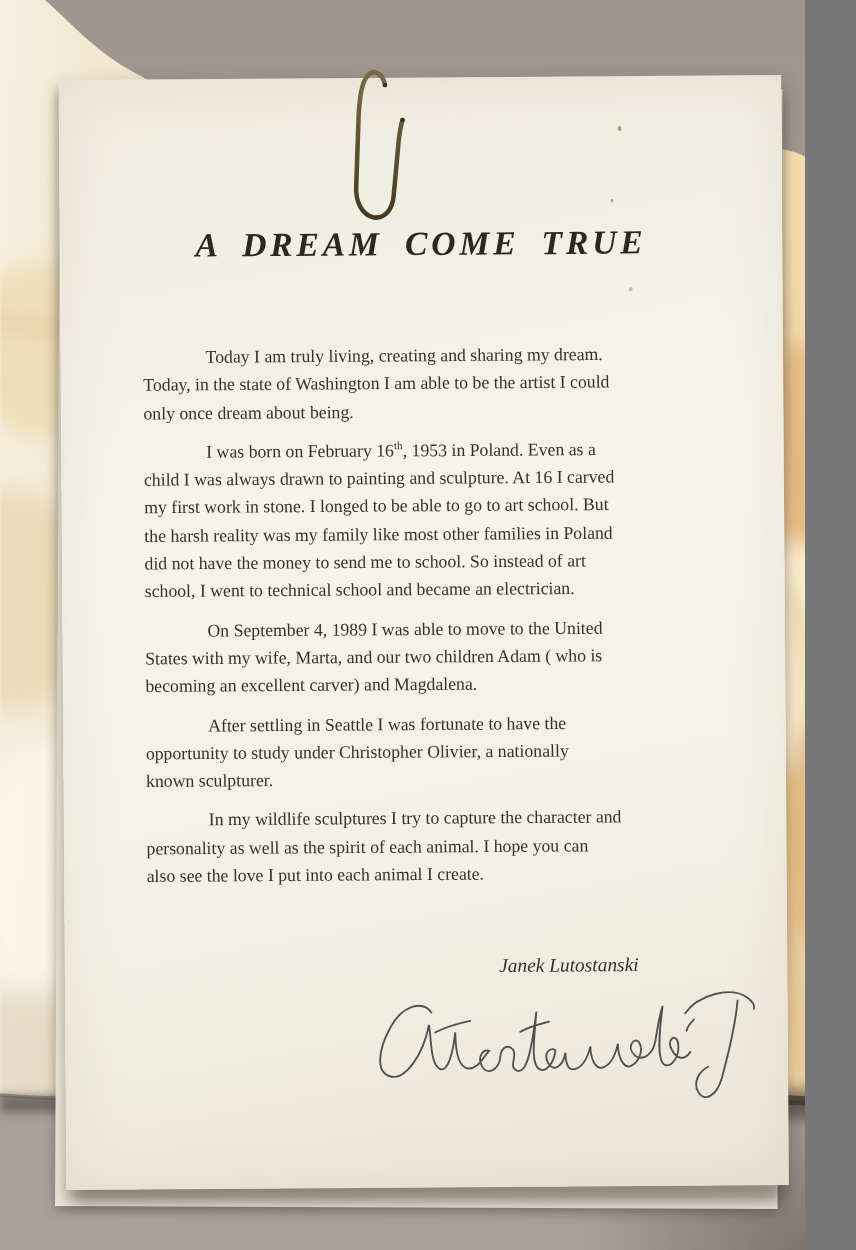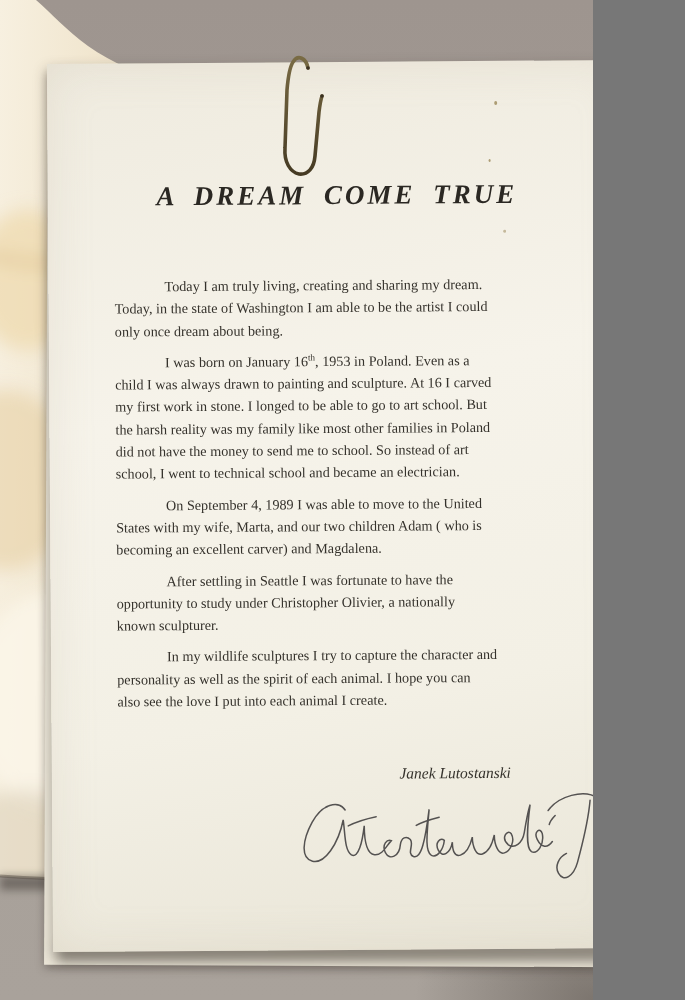--- a/index.html
+++ b/index.html
@@ -1,17 +1,17 @@
 <!DOCTYPE html>
 <html><head>
 <meta charset="utf-8">
 <style>
   html,body{margin:0;padding:0;background:#777;}
   .scene{
-    position:relative;width:593px;height:1000px;overflow:hidden;
+    position:relative;width:644px;height:1000px;overflow:hidden;
     font-family:"Liberation Serif", serif;
     background:linear-gradient(180deg,#9e958f 0%,#a39a94 40%,#a7a099 70%,#a9a29b 100%);
   }
   .scene *{box-sizing:border-box;}
   svg{display:block;}
   
   .stone-left{position:absolute;left:0;top:0;width:170px;height:900px;z-index:1;}
   .stone-right{position:absolute;left:550px;top:95px;width:135px;height:800px;z-index:1;}
   .stone-left-shadow{position:absolute;left:0;top:876px;width:58px;height:14px;background:rgba(60,54,47,.5);filter:blur(4px);z-index:1;}
   .stone-right-shadow{position:absolute;left:610px;top:871px;width:75px;height:24px;background:rgba(48,42,36,.55);filter:blur(5px);z-index:1;}
@@ -113,21 +113,21 @@
   <div class="paper">
     <div class="title">A DREAM COME TRUE</div>
 
     <div class="body">
       <div class="para">
         <div class="line first">Today I am truly living, creating and sharing my dream.</div>
         <div class="line">Today, in the state of Washington I am able to be the artist I could</div>
         <div class="line">only once dream about being.</div>
       </div>
       <div class="para">
-        <div class="line first"><span>I was born on January 16</span><sup>th</sup><span>, 1953 in Poland. Even as a</span></div>
+        <div class="line first"><span>I was born on February 16</span><sup>th</sup><span>, 1953 in Poland. Even as a</span></div>
         <div class="line">child I was always drawn to painting and sculpture. At 16 I carved</div>
         <div class="line">my first work in stone. I longed to be able to go to art school. But</div>
         <div class="line">the harsh reality was my family like most other families in Poland</div>
         <div class="line">did not have the money to send me to school. So instead of art</div>
         <div class="line">school, I went to technical school and became an electrician.</div>
       </div>
       <div class="para">
         <div class="line first">On September 4, 1989 I was able to move to the United</div>
         <div class="line">States with my wife, Marta, and our two children Adam ( who is</div>
         <div class="line">becoming an excellent carver) and Magdalena.</div>

